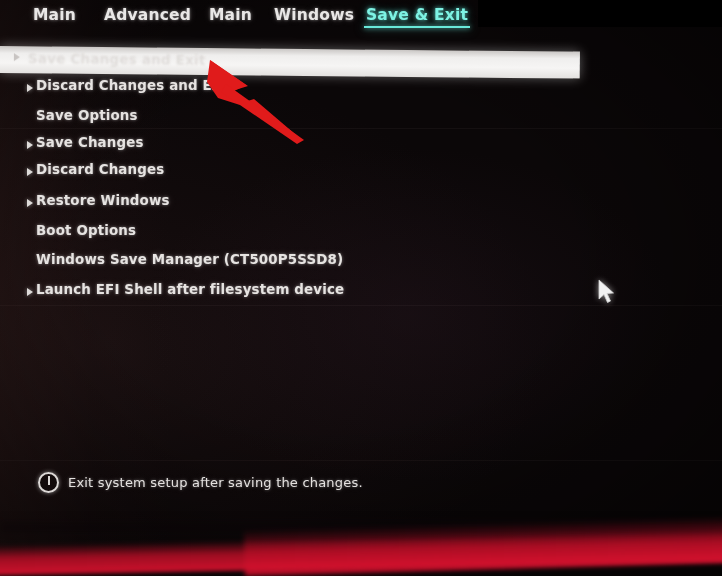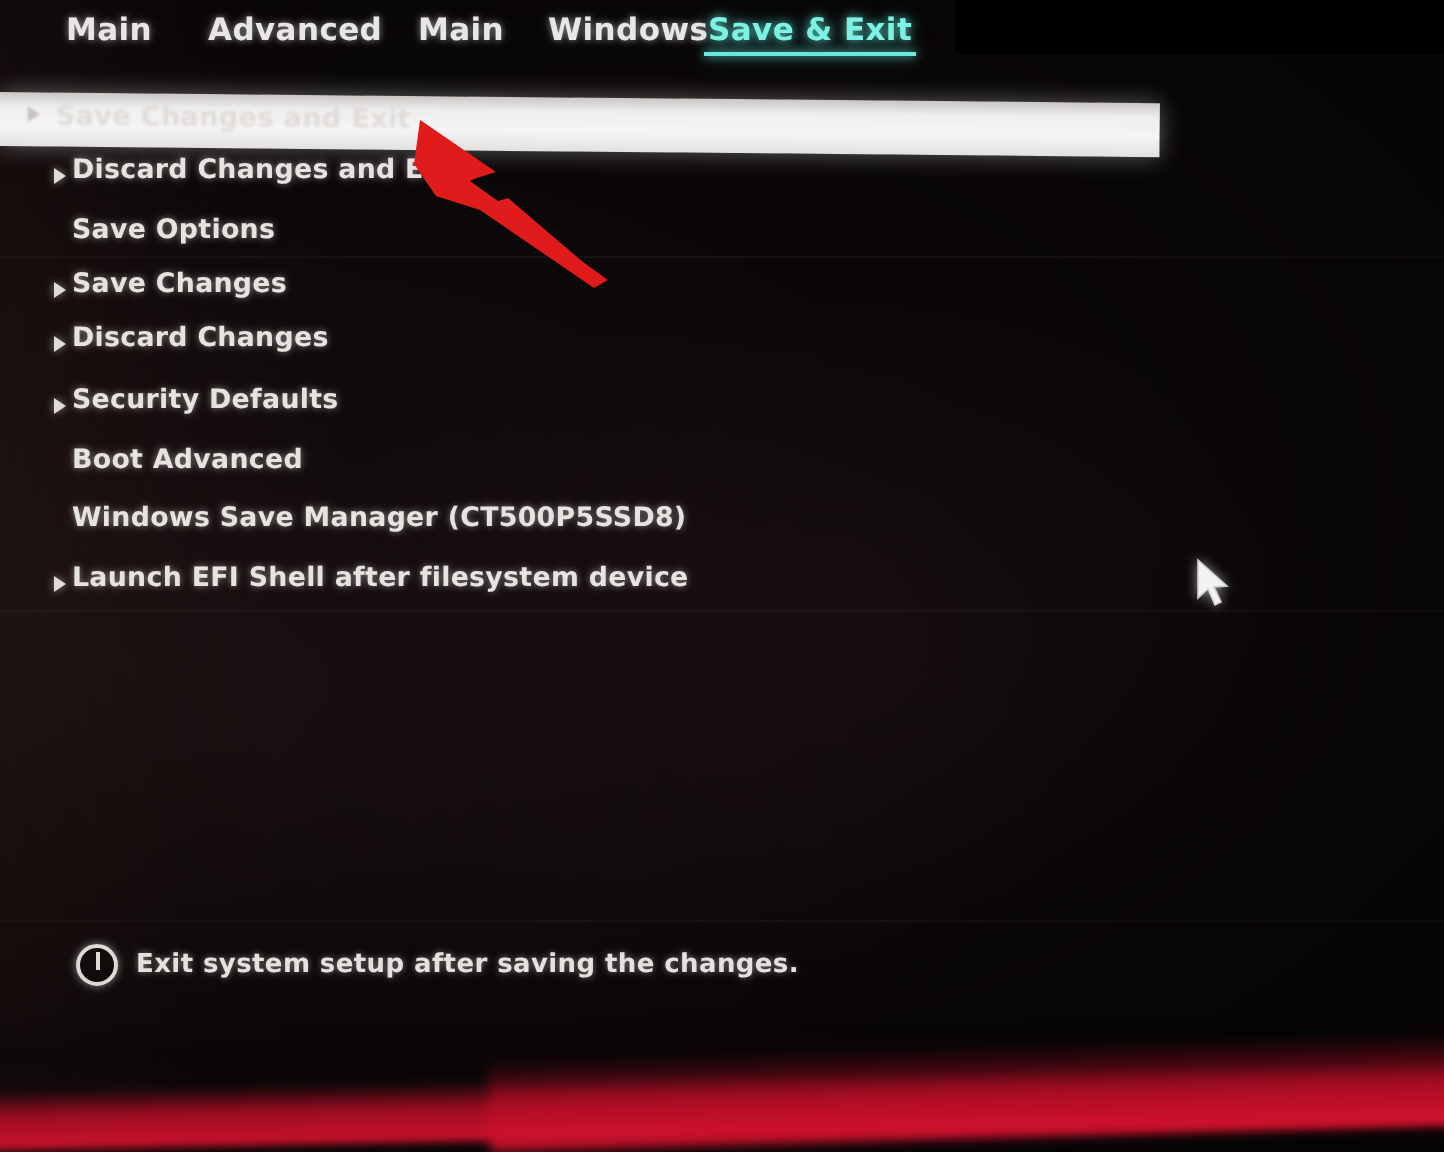--- a/index.html
+++ b/index.html
@@ -219,21 +219,21 @@
   .info-icon::after {
     content: "";
     position: absolute;
     left: 50%; top: 2.5px;
     width: 2px; height: 8.5px;
     margin-left: -1px;
     background: #ddd9d7;
   }
   .help-text {
     font-size: 13px;
-    font-weight: 700;
+    font-weight: 400;
     letter-spacing: 0.2px;
     color: #e4e1df;
     text-shadow: 0 0 3px rgba(255,255,255,0.40), 0 0 8px rgba(225,218,218,0.16);
     white-space: nowrap;
   }
 
   
   .annot-arrow {
     position: absolute;
     left: 196px; top: 52px;
@@ -262,21 +262,21 @@
   <div class="seam" style="top:305px;"></div>
   <div class="seam" style="top:460px;"></div>
   <div class="bg-vignette"></div>
   <div class="bezel-topright"></div>
 
   <div class="menubar">
     <div class="menu-tab" style="left:33px;">Main</div>
     <div class="menu-tab" style="left:104px;">Advanced</div>
     <div class="menu-tab" style="left:209px;">Main</div>
     <div class="menu-tab" style="left:274px;">Windows</div>
-    <div class="menu-tab active" style="left:354px;">Save &amp; Exit</div>
+    <div class="menu-tab active" style="left:366px;">Save &amp; Exit</div>
   </div>
 
   <div class="selected-row">
     <span class="sel-bullet"></span>
     <span class="sel-text">Save Changes and Exit</span>
   </div>
 
   <div class="optlist">
 
     <div class="opt" style="top:78px;">
@@ -293,25 +293,25 @@
       <span class="label">Save Changes</span>
     </div>
 
     <div class="opt" style="top:162px;">
       <span class="bullet"></span>
       <span class="label">Discard Changes</span>
     </div>
 
     <div class="opt" style="top:193px;">
       <span class="bullet"></span>
-      <span class="label">Security Defaults</span>
+      <span class="label">Restore Windows</span>
     </div>
 
     <div class="opt nobullet" style="top:223px;">
-      <span class="label">Boot Advanced</span>
+      <span class="label">Boot Options</span>
     </div>
 
     <div class="opt nobullet" style="top:252px;">
       <span class="label">Windows Save Manager (CT500P5SSD8)</span>
     </div>
 
     <div class="opt" style="top:282px;">
       <span class="bullet"></span>
       <span class="label">Launch EFI Shell after filesystem device</span>
     </div>

